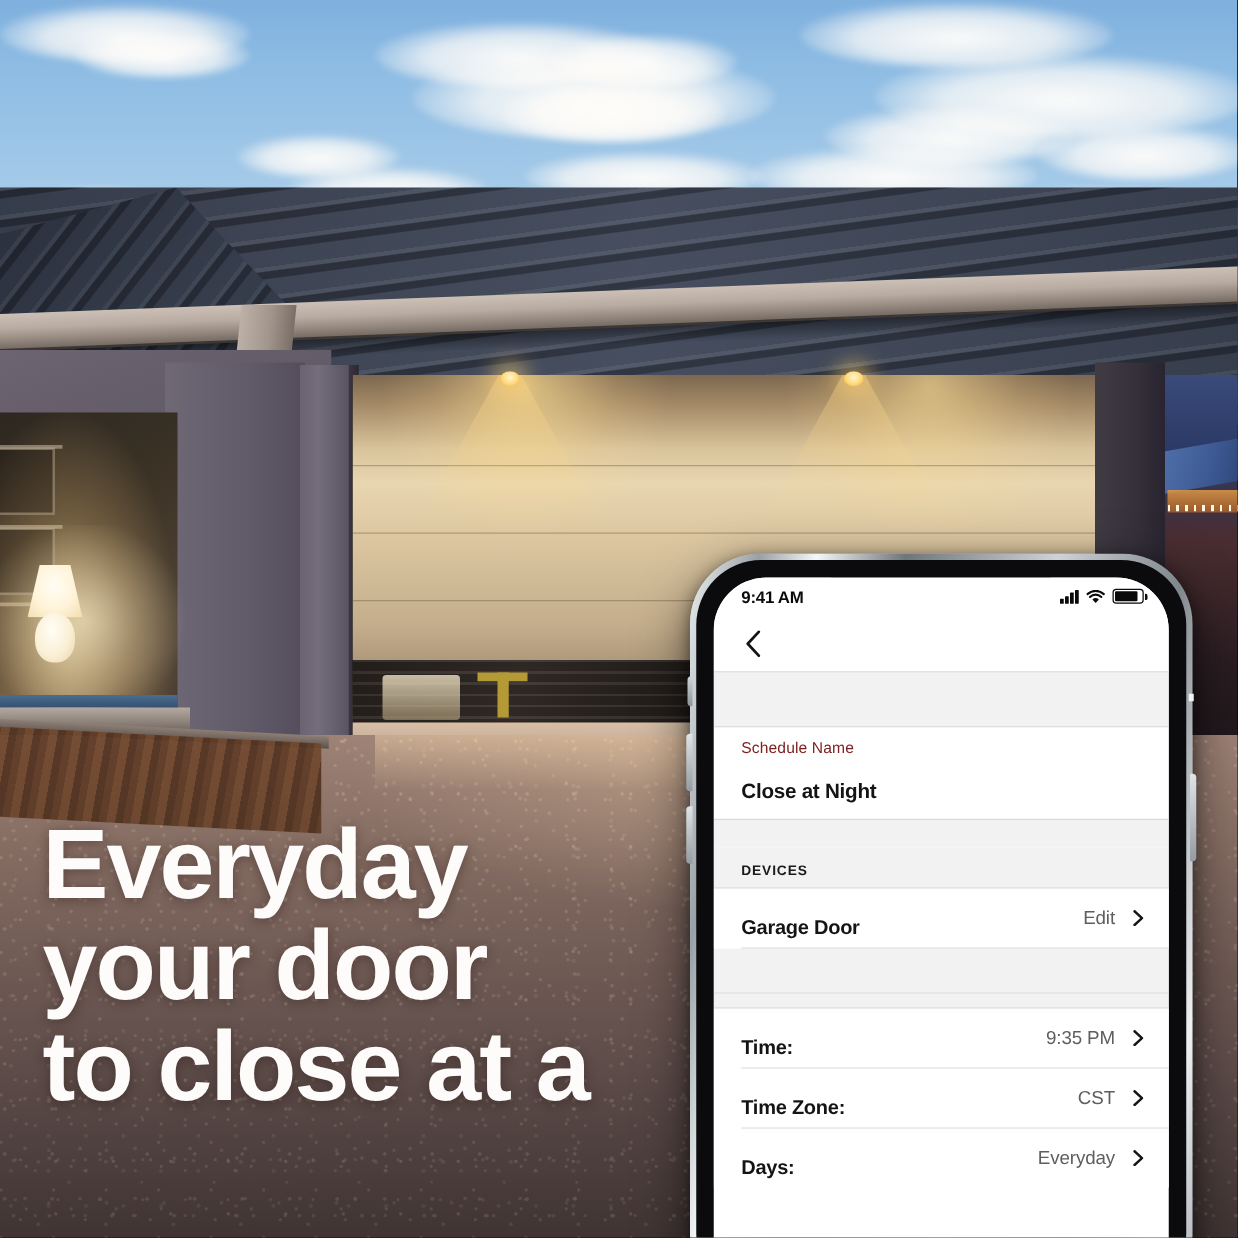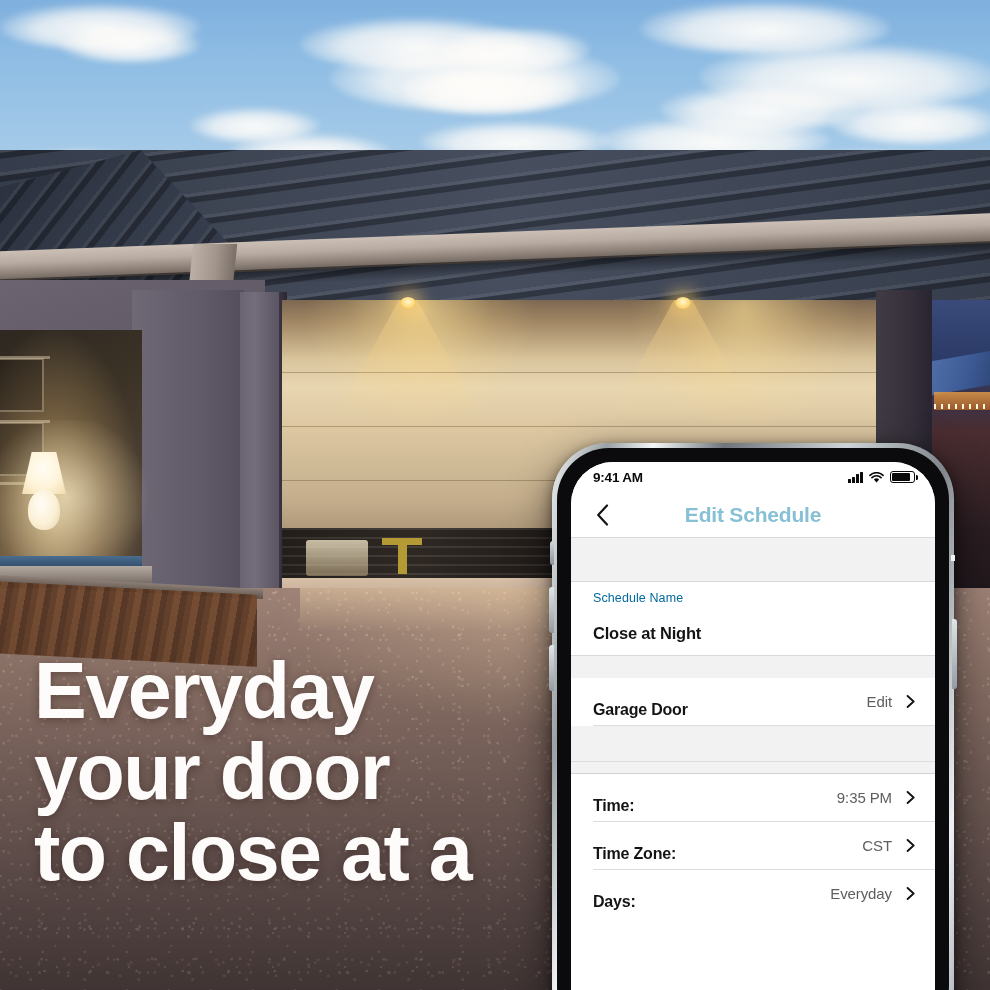--- a/index.html
+++ b/index.html
@@ -638,32 +638,32 @@
               </div>
           </div>
         </div>
 
         <div class="navbar">
           <div class="nav-back">
             <svg width="13" height="22" viewBox="0 0 13 22">
               <path d="M11 1.5 L2.2 11 L11 20.5" stroke="#141414" stroke-width="2.2" fill="none" stroke-linecap="round" stroke-linejoin="round"></path>
             </svg>
           </div>
-          <div class="nav-title" style="color: rgb(134, 192, 212);">Edit Schedule</div>
         </div>
 
         <div class="gap gap-1"></div>
 
         <div class="namecell">
-          <div class="name-label" style="color: #0369a1;">Schedule Name</div>
+          <div class="name-label" style="color: #7f1d1d;">Schedule Name</div>
           <div class="name-value">Close at Night</div>
         </div>
 
         <div class="gap gap-2"></div>
 
+        <div class="section-head">DEVICES</div>
 
         <div class="card">
           <div class="row">
             <div class="row-label">Garage Door</div>
             <div class="row-spacer"></div>
             <div class="row-value">Edit</div>
             <svg class="chev" viewBox="0 0 13 13">
               <path d="M3.6 1 L9.6 6.5 L3.6 12" stroke="#141414" stroke-width="1.9" fill="none" stroke-linecap="round" stroke-linejoin="round"></path>
             </svg>
           </div>

